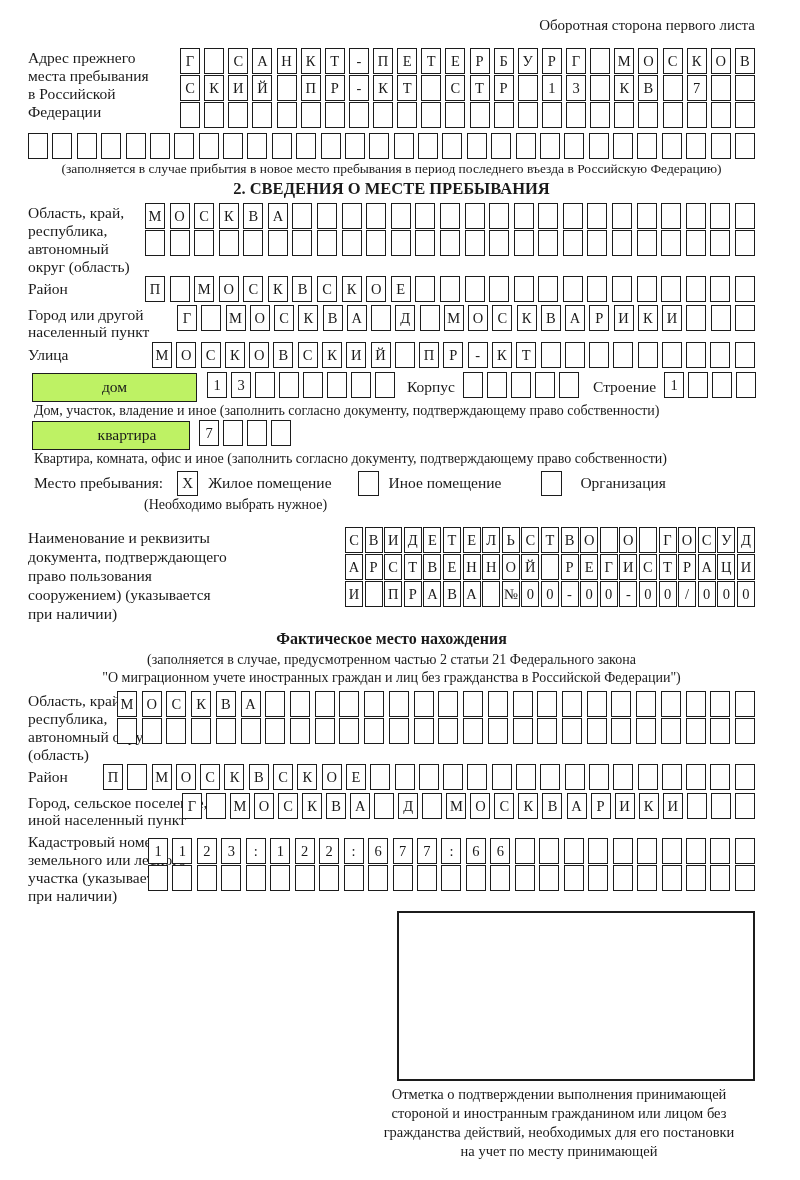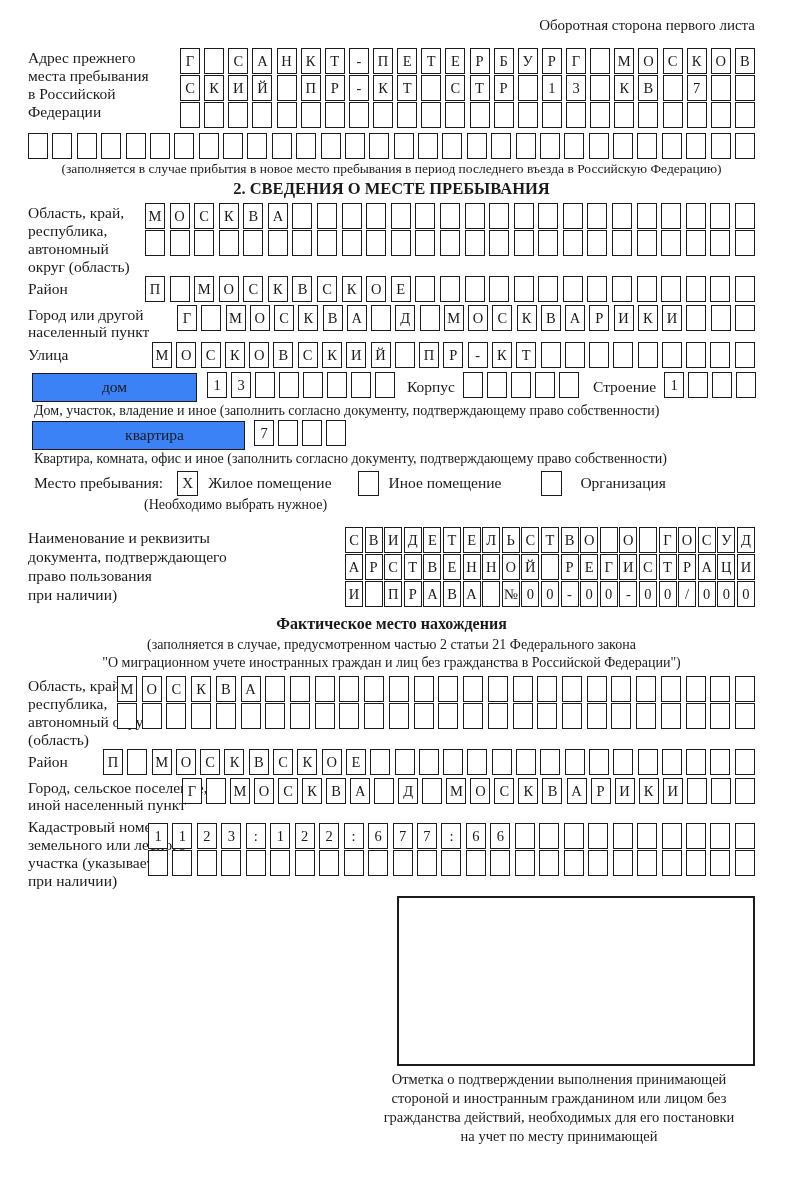--- a/index.html
+++ b/index.html
@@ -26,21 +26,21 @@
     font-size:14.5px;line-height:1;
   }
   .cell.sm{width:18px;}
   .caption{font-size:15px;line-height:16px;text-align:center;margin-top:2px;}
   .smallnote{font-size:14px;line-height:16px;margin:1px 0 1px 6px;}
   .h2{font-size:16.5px;font-weight:bold;text-align:center;line-height:20px;margin:2px 0 4px 0;}
   .h3{font-size:16px;font-weight:bold;text-align:center;line-height:19px;margin:6px 0 3px 0;}
   .cnote{font-size:14px;line-height:18px;text-align:center;}
   .fieldbox{
     box-sizing:border-box;border:1.6px solid #1c1c1c;height:29px;flex:none;
-    display:flex;align-items:center;justify-content:center;font-size:15.5px;background:#3b82f6;
+    display:flex;align-items:center;justify-content:center;font-size:15.5px;background:#bef264;
   }
   .chk{
     width:21px;height:25px;box-sizing:border-box;border:1.6px solid #1c1c1c;flex:none;
     display:flex;align-items:center;justify-content:center;font-size:15px;background:#fff;
   }
   .stayrow{display:flex;align-items:center;font-size:15.5px;height:26px;margin-top:3px;}
   .stamp{
     width:358px;height:170px;box-sizing:border-box;border:2px solid #1c1c1c;background:#fff;flex:none;
   }
   .stampwrap{display:flex;justify-content:flex-end;margin-top:6px;}
@@ -362,21 +362,21 @@
     <div class="cells g" style="height:29px;">
         <span class="cell">1</span>
         <span class="cell"></span>
         <span class="cell"></span>
         <span class="cell"></span>
       </div>
   </div>
   <div class="smallnote">Дом, участок, владение и иное (заполнить согласно документу, подтверждающему право собственности)</div>
 
   <div class="frow" style="margin-top:1px;align-items:center;">
-    <div class="fieldbox" style="width:213px;margin-left:4px;padding-left:32px;">квартира</div>
+    <div class="fieldbox" style="width:158px;margin-left:4px;padding-left:32px;">квартира</div>
     <div class="cells g" style="margin-left:9px;height:29px;">
         <span class="cell">7</span>
         <span class="cell"></span>
         <span class="cell"></span>
         <span class="cell"></span>
       </div>
   </div>
   <div class="smallnote">Квартира, комната, офис и иное (заполнить согласно документу, подтверждающему право собственности)</div>
 
   <div class="stayrow" style="margin-left:6px;">
@@ -388,20 +388,21 @@
     <span class="chk" style="margin-left:40px;"></span>
     <span style="margin-left:18px;">Организация</span>
   </div>
   <div class="smallnote" style="margin-left:116px;">(Необходимо выбрать нужное)</div>
 
   <div class="frow" style="margin-top:14px;">
     <div class="lbl" style="width:317px;line-height:19px;">
         <div class="line">Наименование и реквизиты</div>
         <div class="line">документа, подтверждающего</div>
         <div class="line">право пользования</div>
+        <div class="line">сооружением) (указывается</div>
         <div class="line">при наличии)</div>
       </div>
     <div class="rows">
       <div class="cells sb" style="width:410px;">
           <span class="cell sm">С</span>
           <span class="cell sm">В</span>
           <span class="cell sm">И</span>
           <span class="cell sm">Д</span>
           <span class="cell sm">Е</span>
           <span class="cell sm">Т</span>

